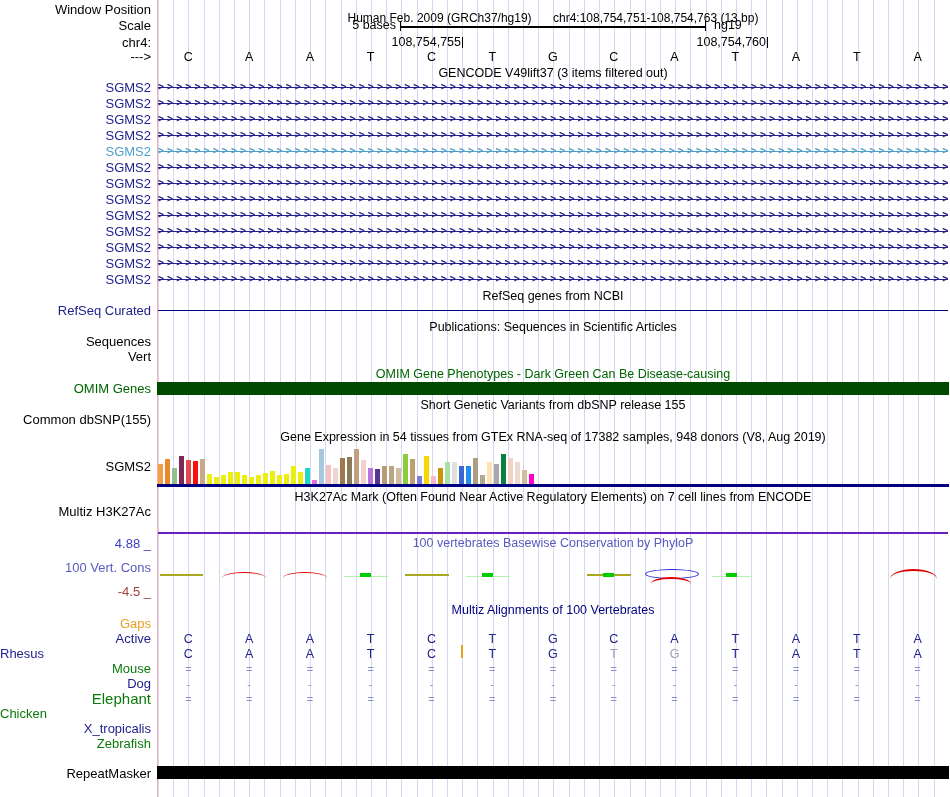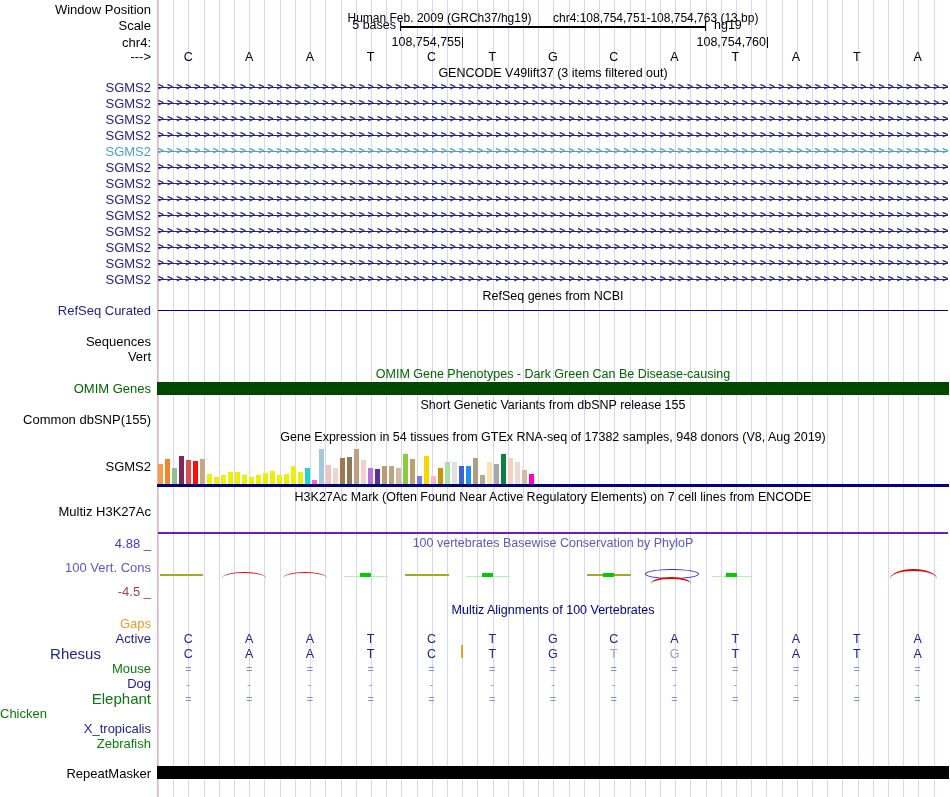--- a/index.html
+++ b/index.html
@@ -103,20 +103,21 @@
       <div style="position: absolute; left: 0px; top: 257px; width: 151px; text-align: right; font-size: 13px; height: 13px; line-height: 13px; color: rgb(34, 34, 142);">SGMS2</div>
       <div class="arrowrow" style="top: 257px; color: rgb(34, 34, 142); background-image: linear-gradient(rgb(34, 34, 142), rgb(34, 34, 142));">&gt;&gt;&gt;&gt;&gt;&gt;&gt;&gt;&gt;&gt;&gt;&gt;&gt;&gt;&gt;&gt;&gt;&gt;&gt;&gt;&gt;&gt;&gt;&gt;&gt;&gt;&gt;&gt;&gt;&gt;&gt;&gt;&gt;&gt;&gt;&gt;&gt;&gt;&gt;&gt;&gt;&gt;&gt;&gt;&gt;&gt;&gt;&gt;&gt;&gt;&gt;&gt;&gt;&gt;&gt;&gt;&gt;&gt;&gt;&gt;&gt;&gt;&gt;&gt;&gt;&gt;&gt;&gt;&gt;&gt;&gt;&gt;&gt;&gt;&gt;&gt;&gt;&gt;&gt;&gt;&gt;&gt;&gt;&gt;&gt;&gt;&gt;</div>
       <div style="position: absolute; left: 0px; top: 273px; width: 151px; text-align: right; font-size: 13px; height: 13px; line-height: 13px; color: rgb(34, 34, 142);">SGMS2</div>
       <div class="arrowrow" style="top: 273px; color: rgb(34, 34, 142); background-image: linear-gradient(rgb(34, 34, 142), rgb(34, 34, 142));">&gt;&gt;&gt;&gt;&gt;&gt;&gt;&gt;&gt;&gt;&gt;&gt;&gt;&gt;&gt;&gt;&gt;&gt;&gt;&gt;&gt;&gt;&gt;&gt;&gt;&gt;&gt;&gt;&gt;&gt;&gt;&gt;&gt;&gt;&gt;&gt;&gt;&gt;&gt;&gt;&gt;&gt;&gt;&gt;&gt;&gt;&gt;&gt;&gt;&gt;&gt;&gt;&gt;&gt;&gt;&gt;&gt;&gt;&gt;&gt;&gt;&gt;&gt;&gt;&gt;&gt;&gt;&gt;&gt;&gt;&gt;&gt;&gt;&gt;&gt;&gt;&gt;&gt;&gt;&gt;&gt;&gt;&gt;&gt;&gt;&gt;&gt;</div>
     </div>
 
   <div class="title" style="top:290px">RefSeq genes from NCBI</div>
   <div class="lbl navy" style="top:304px">RefSeq Curated</div>
   <div class="hline" style="top:310px; left:158px; width:790px; height:1px; background:var(--navy-line);"></div>
 
+  <div class="title" style="top:321px">Publications: Sequences in Scientific Articles</div>
   <div class="lbl" style="top:335px">Sequences</div>
   <div class="lbl" style="top:350px">Vert</div>
 
   <div class="title dgreen" style="top:368px">OMIM Gene Phenotypes - Dark Green Can Be Disease-causing</div>
   <div class="lbl dgreen" style="top:382px">OMIM Genes</div>
   <div class="hline" style="top:382px; left:157px; width:792px; height:13px; background:var(--omim-bar);"></div>
 
   <div class="title" style="top:399px">Short Genetic Variants from dbSNP release 155</div>
   <div class="lbl" style="top:413px">Common dbSNP(155)</div>
 
@@ -218,21 +219,21 @@
         <span class="cell" style="color: rgb(34, 34, 142);">C</span>
         <span class="cell" style="color: rgb(34, 34, 142);">T</span>
         <span class="cell" style="color: rgb(34, 34, 142);">G</span>
         <span class="cell" style="color: rgb(34, 34, 142);">C</span>
         <span class="cell" style="color: rgb(34, 34, 142);">A</span>
         <span class="cell" style="color: rgb(34, 34, 142);">T</span>
         <span class="cell" style="color: rgb(34, 34, 142);">A</span>
         <span class="cell" style="color: rgb(34, 34, 142);">T</span>
         <span class="cell" style="color: rgb(34, 34, 142);">A</span>
       </div>
-      <div style="position: absolute; left: 0px; top: 647px; width: 151px; text-align: center; font-size: 15px; height: 13px; line-height: 13px; color: rgb(34, 34, 142);">Rhesus</div>
+      <div style="position: absolute; left: 0px; top: 647px; width: 151px; text-align: left; font-size: 13px; height: 13px; line-height: 13px; color: rgb(34, 34, 142);">Rhesus</div>
       <div style="position: absolute; left: 158px; top: 647px; width: 790px; display: flex; height: 14px; line-height: 14px;">
         <span class="cell" style="color: rgb(34, 34, 142);">C</span>
         <span class="cell" style="color: rgb(34, 34, 142);">A</span>
         <span class="cell" style="color: rgb(34, 34, 142);">A</span>
         <span class="cell" style="color: rgb(34, 34, 142);">T</span>
         <span class="cell" style="color: rgb(34, 34, 142);">C</span>
         <span class="cell" style="color: rgb(34, 34, 142);">T</span>
         <span class="cell" style="color: rgb(34, 34, 142);">G</span>
         <span class="cell" style="color: rgb(154, 162, 185);">T</span>
         <span class="cell" style="color: rgb(154, 162, 185);">G</span>

